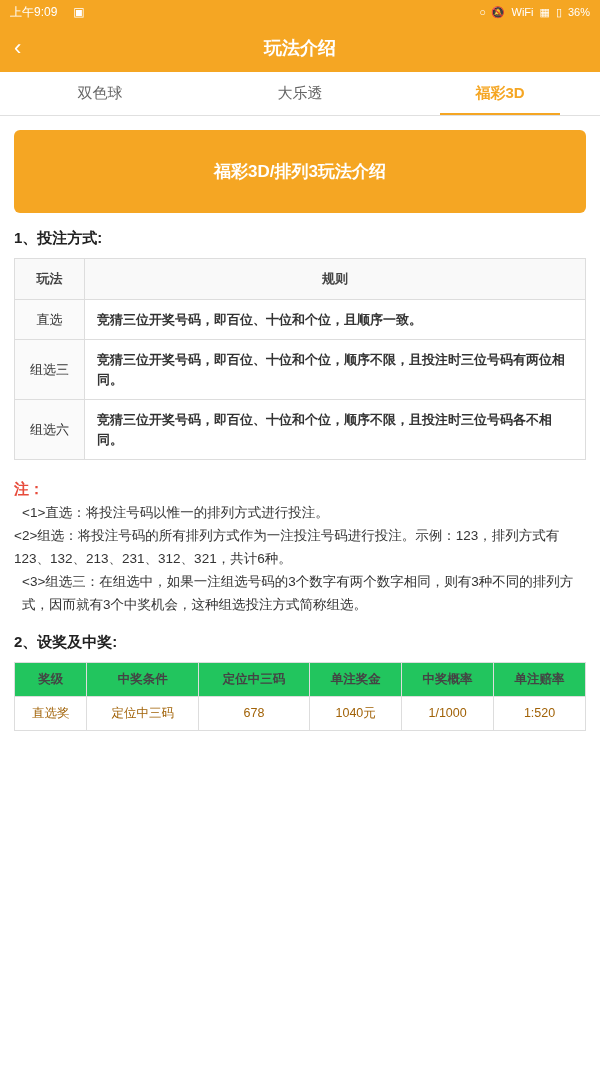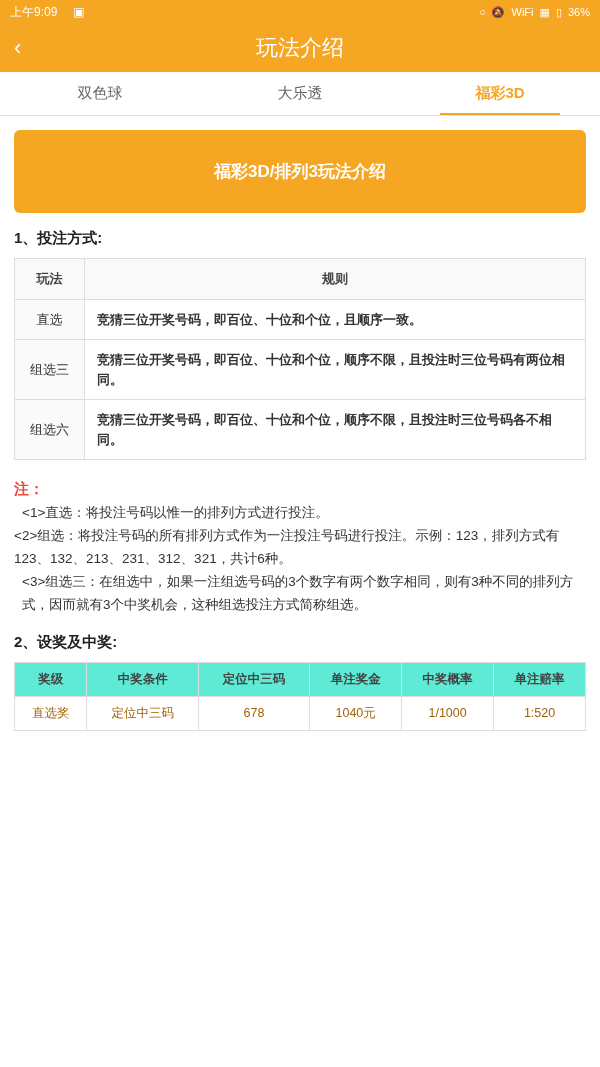--- a/index.html
+++ b/index.html
@@ -38,22 +38,22 @@
     }
     .header-back {
       position: absolute;
       left: 14px;
       color: #fff;
       font-size: 22px;
       cursor: pointer;
     }
     .header-title {
       color: #fff;
-      font-size: 22px;
-      font-weight: 400;
+      font-size: 18px;
+      font-weight: 700;
     }
 
     
     .tabs {
       display: flex;
       border-bottom: 1px solid #e0e0e0;
       background: #fff;
     }
     .tab {
       flex: 1;
@@ -157,21 +157,21 @@
       border-collapse: collapse;
       font-size: 12.5px;
     }
     .prize-table th, .prize-table td {
       border: 1px solid #ddd;
       padding: 8px 4px;
       text-align: center;
       vertical-align: middle;
     }
     .prize-table th {
-      background: #5eead4;
+      background: #22c55e;
       font-weight: 600;
       color: #444;
     }
     .prize-table td {
       color: #a16207;
     }
   </style>
 </head>
 <body>
 

